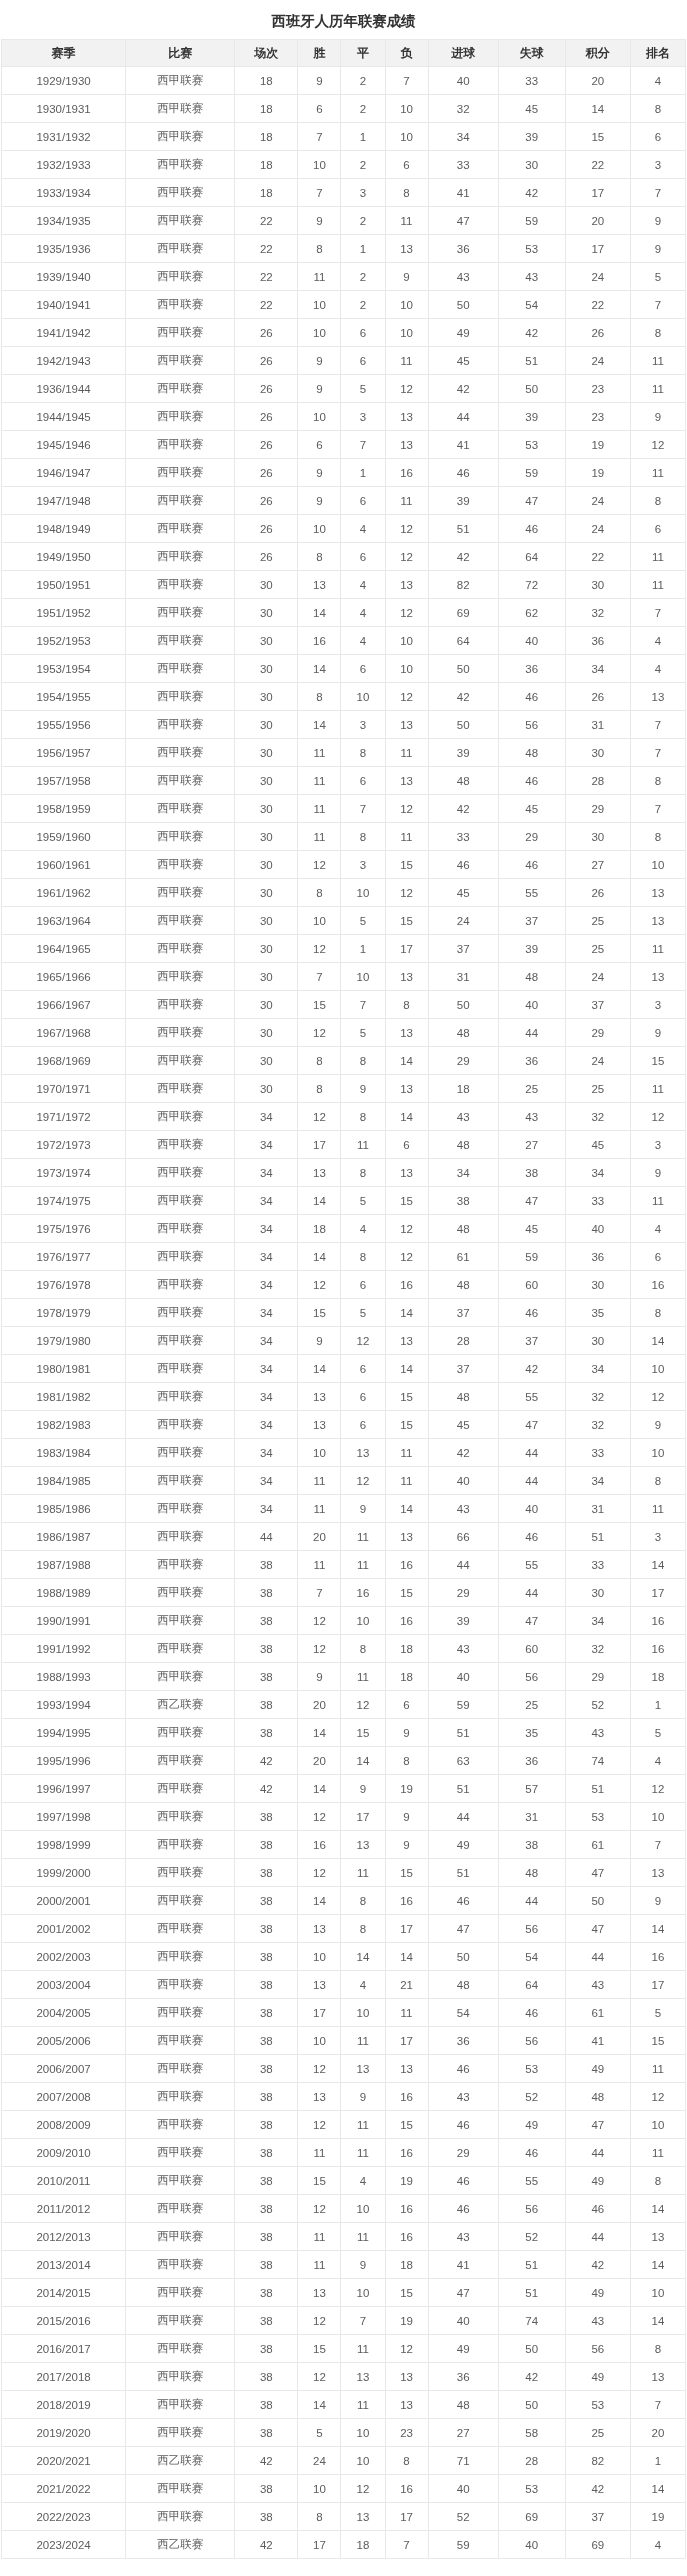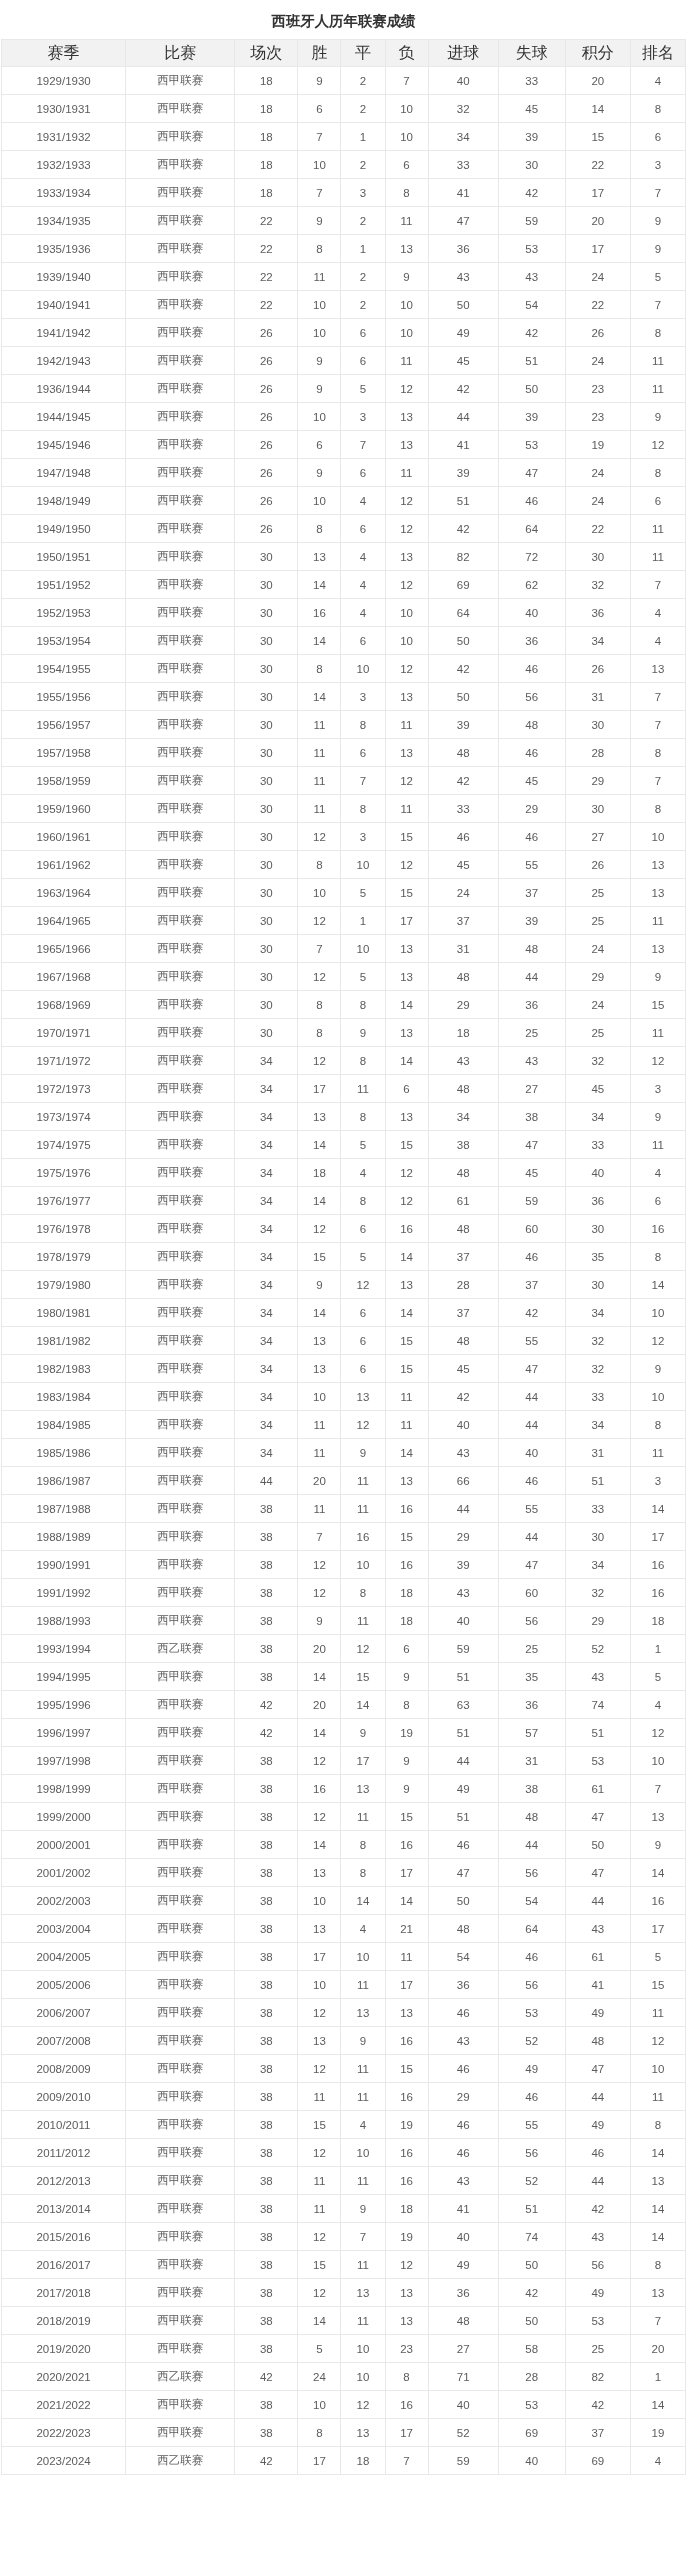--- a/index.html
+++ b/index.html
@@ -34,22 +34,22 @@
     text-align: center;
     vertical-align: middle;
     padding: 0;
     height: 27px;
     overflow: hidden;
     white-space: nowrap;
   }
   table.results th {
     background: #f2f2f2;
     color: #333333;
-    font-weight: normal;
-    font-size: 16px;
+    font-weight: bold;
+    font-size: 12px;
     height: 26px;
   }
   col.c-season  { width: 124px; }
   col.c-comp    { width: 109px; }
   col.c-played  { width: 63px; }
   col.c-win     { width: 43px; }
   col.c-draw    { width: 44px; }
   col.c-loss    { width: 43px; }
   col.c-gf      { width: 70px; }
   col.c-ga      { width: 67px; }
@@ -252,20 +252,32 @@
           <td>26</td>
           <td>6</td>
           <td>7</td>
           <td>13</td>
           <td>41</td>
           <td>53</td>
           <td>19</td>
           <td>12</td>
         </tr>
         <tr>
+          <td>1946/1947</td>
+          <td>西甲联赛</td>
+          <td>26</td>
+          <td>9</td>
+          <td>1</td>
+          <td>16</td>
+          <td>46</td>
+          <td>59</td>
+          <td>19</td>
+          <td>11</td>
+        </tr>
+        <tr>
           <td>1947/1948</td>
           <td>西甲联赛</td>
           <td>26</td>
           <td>9</td>
           <td>6</td>
           <td>11</td>
           <td>39</td>
           <td>47</td>
           <td>24</td>
           <td>8</td>
@@ -468,20 +480,32 @@
           <td>30</td>
           <td>7</td>
           <td>10</td>
           <td>13</td>
           <td>31</td>
           <td>48</td>
           <td>24</td>
           <td>13</td>
         </tr>
         <tr>
+          <td>1966/1967</td>
+          <td>西甲联赛</td>
+          <td>30</td>
+          <td>15</td>
+          <td>7</td>
+          <td>8</td>
+          <td>50</td>
+          <td>40</td>
+          <td>37</td>
+          <td>3</td>
+        </tr>
+        <tr>
           <td>1967/1968</td>
           <td>西甲联赛</td>
           <td>30</td>
           <td>12</td>
           <td>5</td>
           <td>13</td>
           <td>48</td>
           <td>44</td>
           <td>29</td>
           <td>9</td>
@@ -1006,20 +1030,32 @@
           <td>2013/2014</td>
           <td>西甲联赛</td>
           <td>38</td>
           <td>11</td>
           <td>9</td>
           <td>18</td>
           <td>41</td>
           <td>51</td>
           <td>42</td>
           <td>14</td>
+        </tr>
+        <tr>
+          <td>2014/2015</td>
+          <td>西甲联赛</td>
+          <td>38</td>
+          <td>13</td>
+          <td>10</td>
+          <td>15</td>
+          <td>47</td>
+          <td>51</td>
+          <td>49</td>
+          <td>10</td>
         </tr>
         <tr>
           <td>2015/2016</td>
           <td>西甲联赛</td>
           <td>38</td>
           <td>12</td>
           <td>7</td>
           <td>19</td>
           <td>40</td>
           <td>74</td>

